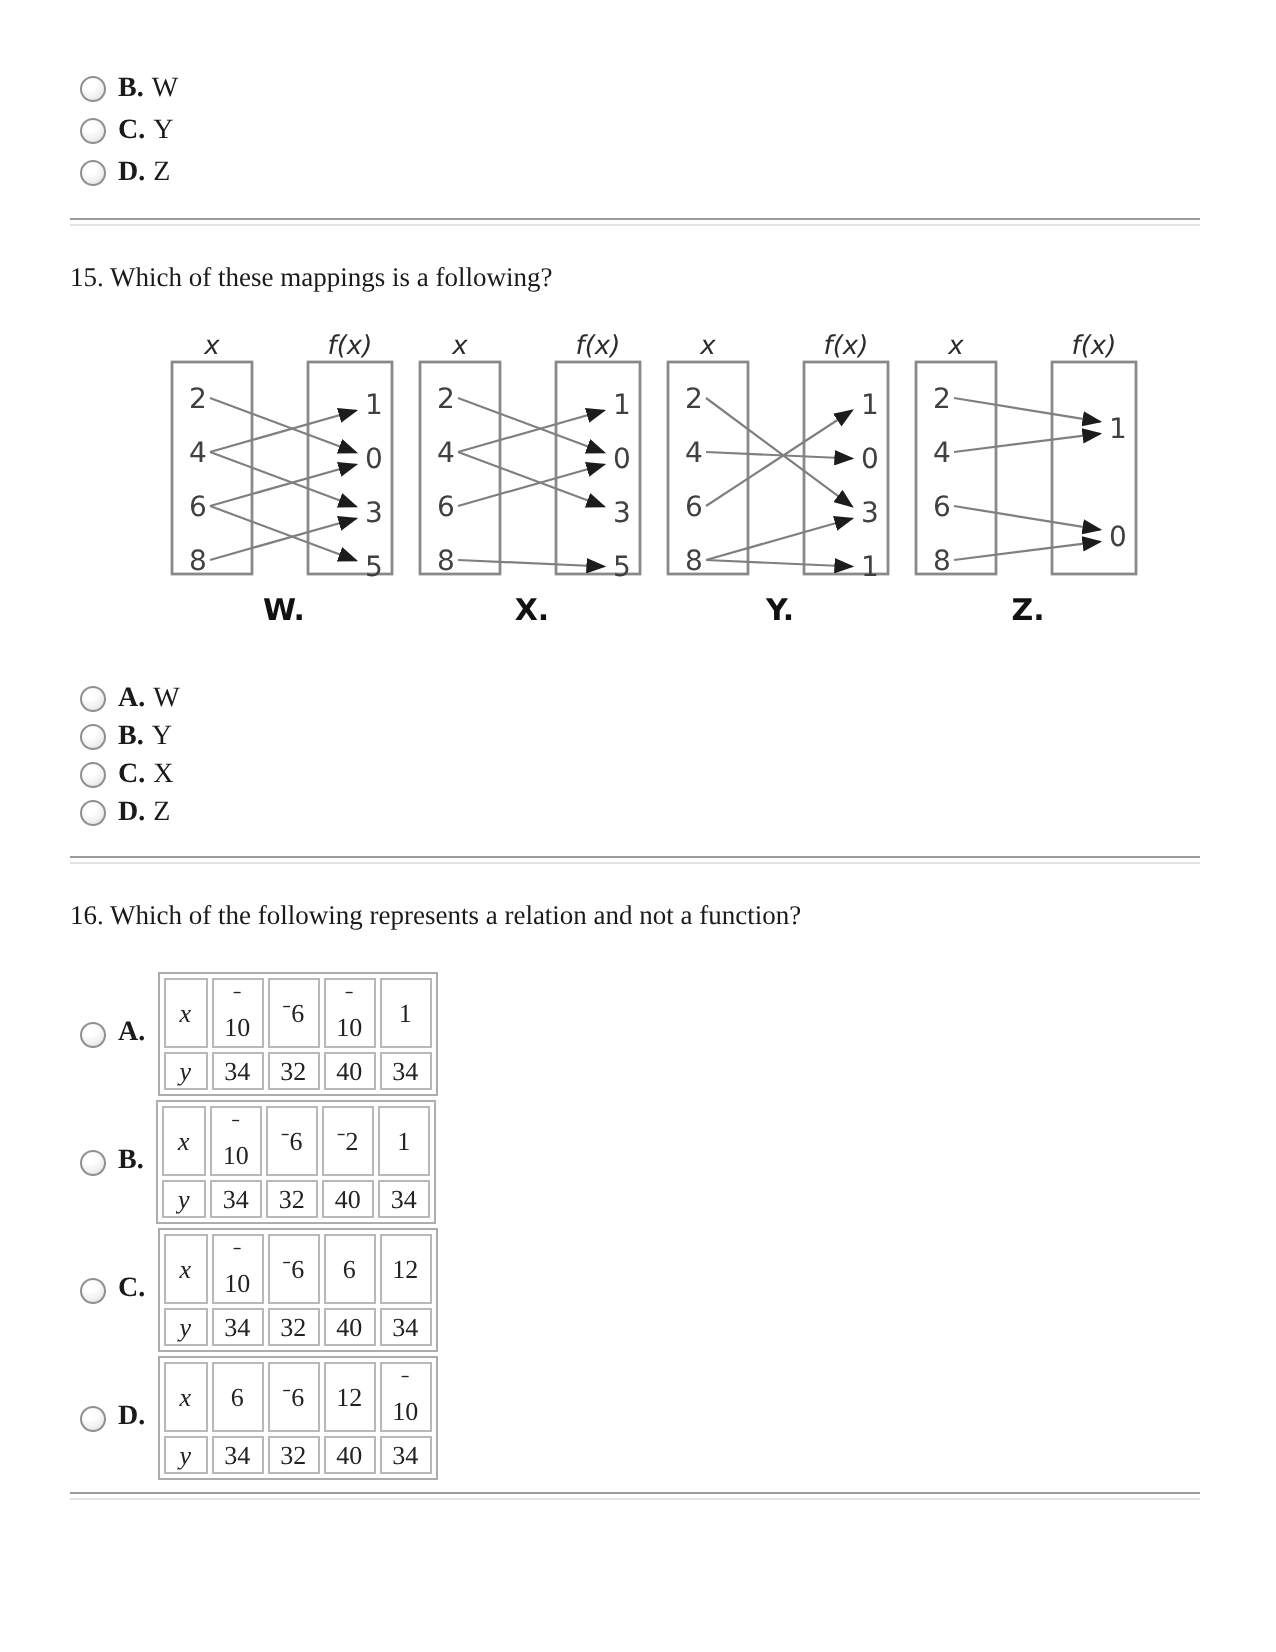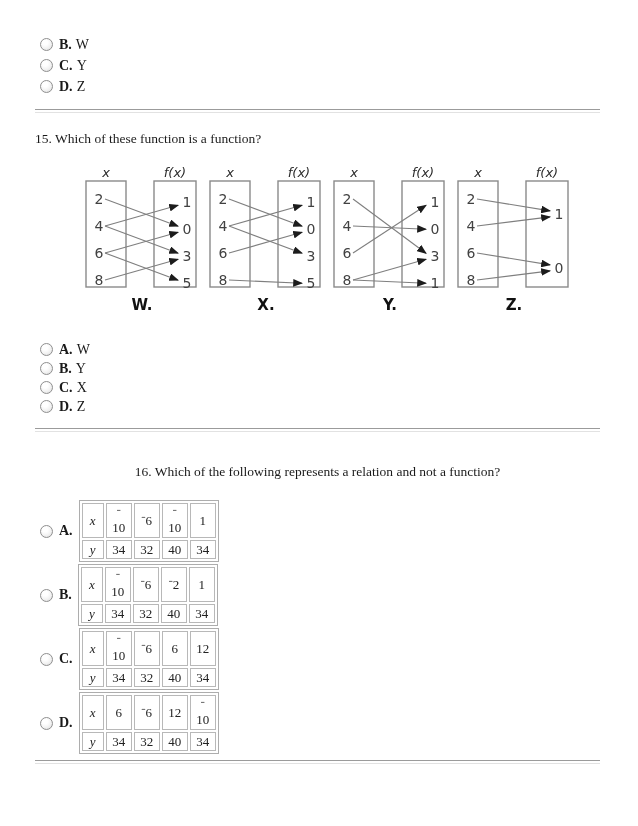--- a/index.html
+++ b/index.html
@@ -79,21 +79,21 @@
       <span class="opt-letter">D.</span>
       <span class="opt-value">Z</span>
     </div>
   </div>
 
   <div class="spacer-sm"></div>
   <hr class="rule">
 
   <div class="q-head" style="margin-top:18px;">
     <span class="q-num">15.</span>
-    <span>Which of these function is a function?</span>
+    <span>Which of these mappings is a following?</span>
   </div>
 
   <div class="diagrams">
     <div class="diagram">
       <svg width="116" height="128" viewBox="0 0 116 128">
           <defs>
             <marker id="ah0" markerWidth="9" markerHeight="7" refX="8" refY="3.5" orient="auto">
               <path d="M0,0 L9,3.5 L0,7 Z" fill="#1c1c1c"></path>
             </marker>
           </defs>
@@ -217,21 +217,21 @@
     <div class="opt-row">
       <span class="radio"></span>
       <span class="opt-letter">D.</span>
       <span class="opt-value">Z</span>
     </div>
   </div>
 
   <div class="spacer-sm"></div>
   <hr class="rule">
 
-  <div class="q-head" style="margin-top:32px;text-align:center;">
+  <div class="q-head" style="margin-top:18px;">
     <span class="q-num">16.</span>
     <span>Which of the following represents a relation and not a function?</span>
   </div>
 
   <div class="q16-opts">
 
     <div class="table-row">
       <span class="radio"></span>
       <span class="opt-letter">A.</span>
       <table class="rel-table">

